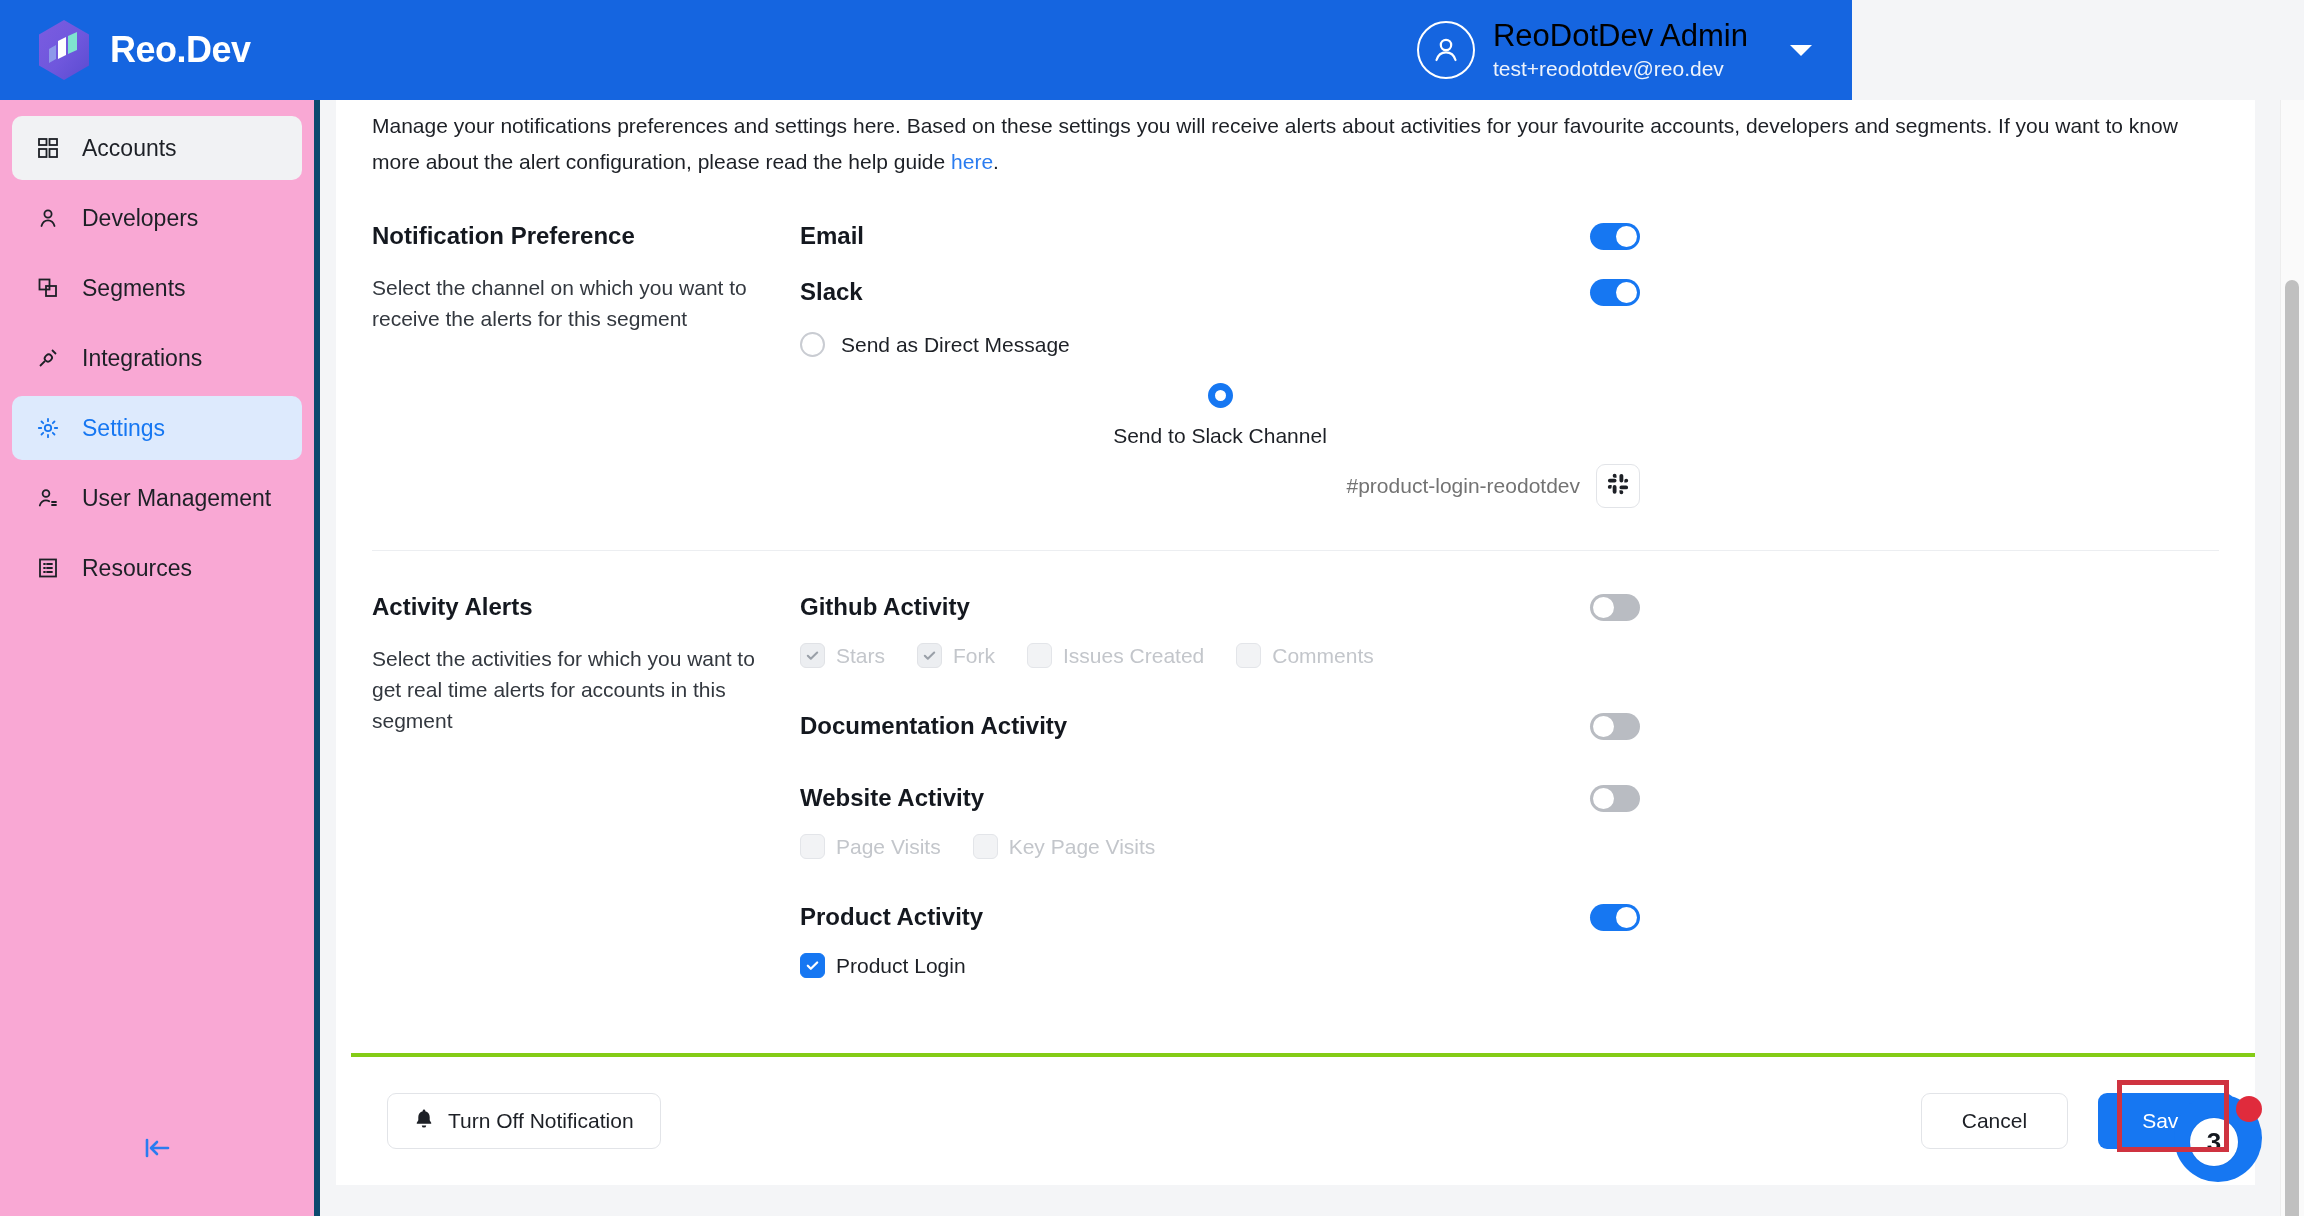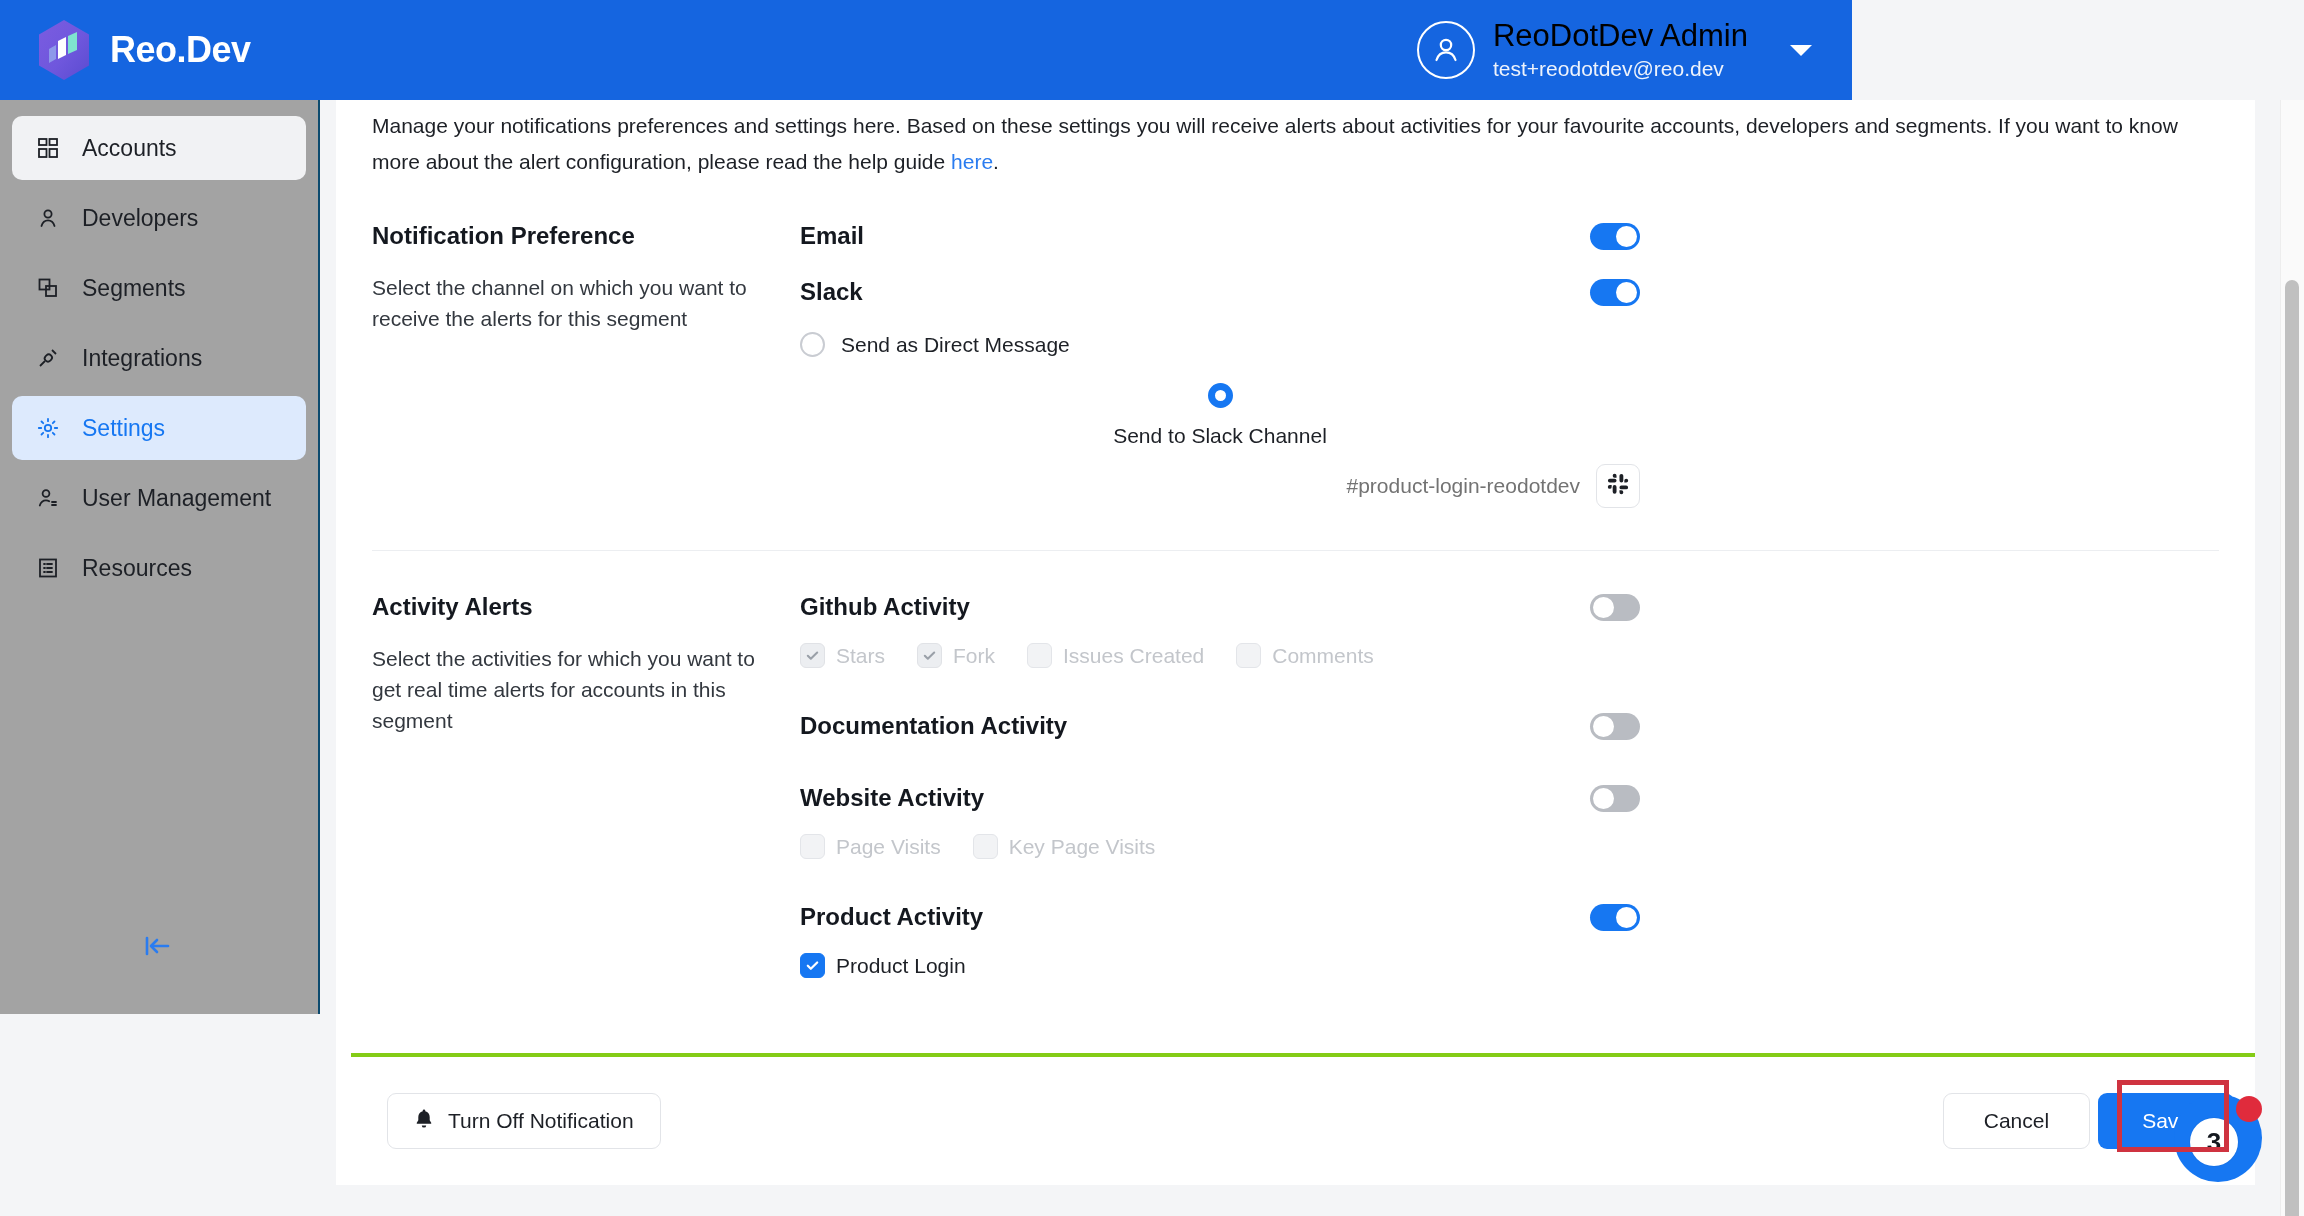--- a/index.html
+++ b/index.html
@@ -37,23 +37,23 @@
   .caret-down {
     width: 0; height: 0; margin-left: 24px; margin-right: 6px;
     border-left: 11px solid transparent;
     border-right: 11px solid transparent;
     border-top: 11px solid #ffffff;
   }
 
   
   .sidebar {
     position: absolute; top: 100px; left: 0;
-    width: 320px; height: 914px;
-    background: #a3a3a3;
-    border-right: 2px solid #0c4a6e;
+    width: 320px; height: 1116px;
+    background: #f9a8d4;
+    border-right: 6px solid #0c4a6e;
   }
   .nav-list { padding: 16px 12px 0 12px; }
   .nav-item {
     display: flex; align-items: center; gap: 20px;
     height: 64px; padding: 0 22px;
     border-radius: 10px; margin-bottom: 6px;
     color: #1d2026; font-size: 23px; cursor: pointer;
   }
   .nav-item .nav-ico { width: 28px; height: 28px; flex: 0 0 28px;
     display:flex; align-items:center; justify-content:center; }
@@ -169,21 +169,21 @@
     padding: 16px 36px;
   }
   .btn {
     height: 56px; border-radius: 9px;
     display: inline-flex; align-items: center; justify-content: center;
     font-size: 21px; cursor: pointer; gap: 14px;
   }
   .btn-outline { border: 1px solid #e2e4e8; background: #ffffff; color: #1d2026; padding: 0 26px; }
   .btn-cancel  { border: 1px solid #e2e4e8; background: #ffffff; color: #1d2026; padding: 0 40px; }
   .btn-primary { background: #1677f2; color: #ffffff; padding: 0 44px; min-width: 130px; }
-  .footer-right { display: flex; align-items: flex-start; gap: 8px; position: relative; }
+  .footer-right { display: flex; align-items: flex-start; gap: 30px; position: relative; }
 
   .highlight-box {
     position: absolute;
     left: 2117px; top: 1080px;
     width: 112px; height: 72px;
     border: 5px solid #cf3340;
     z-index: 40; pointer-events: none;
   }
 
   

